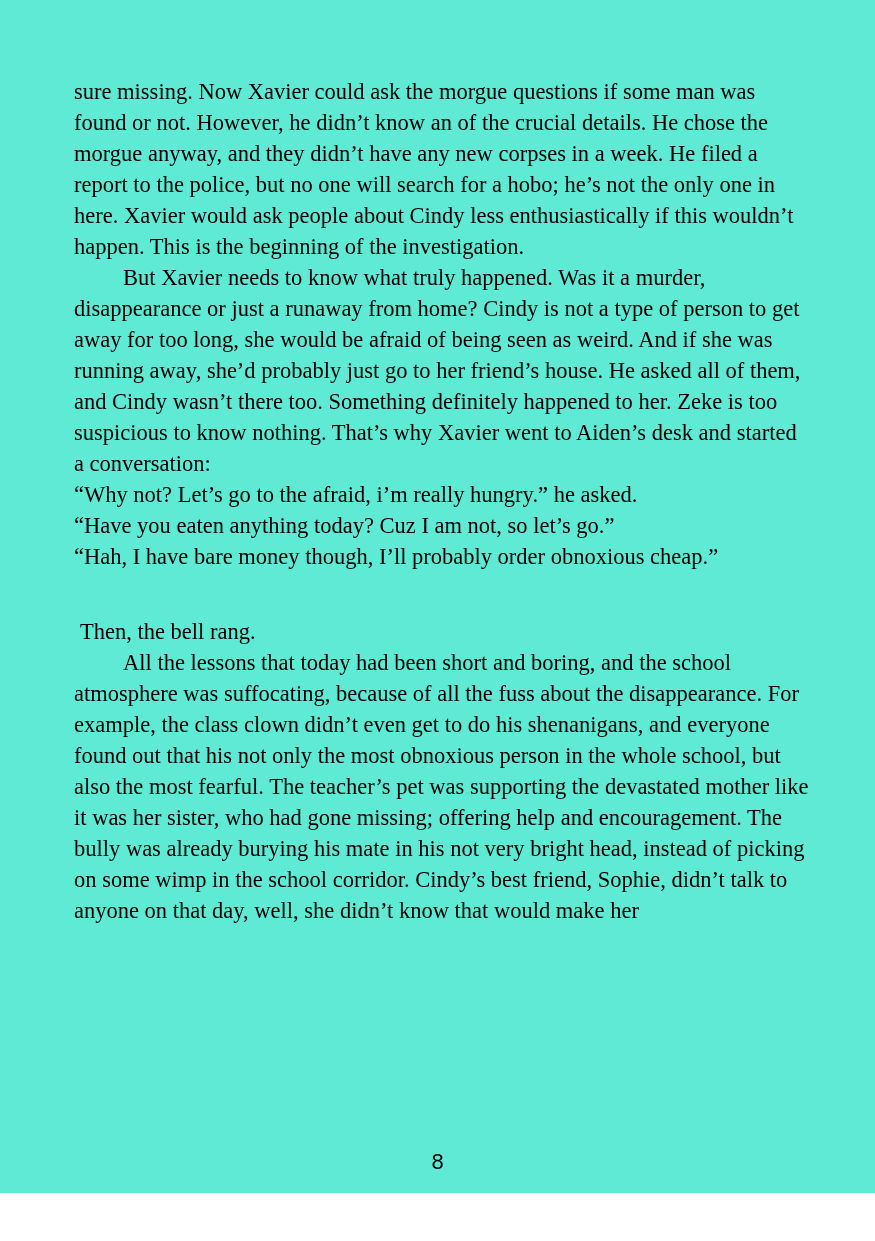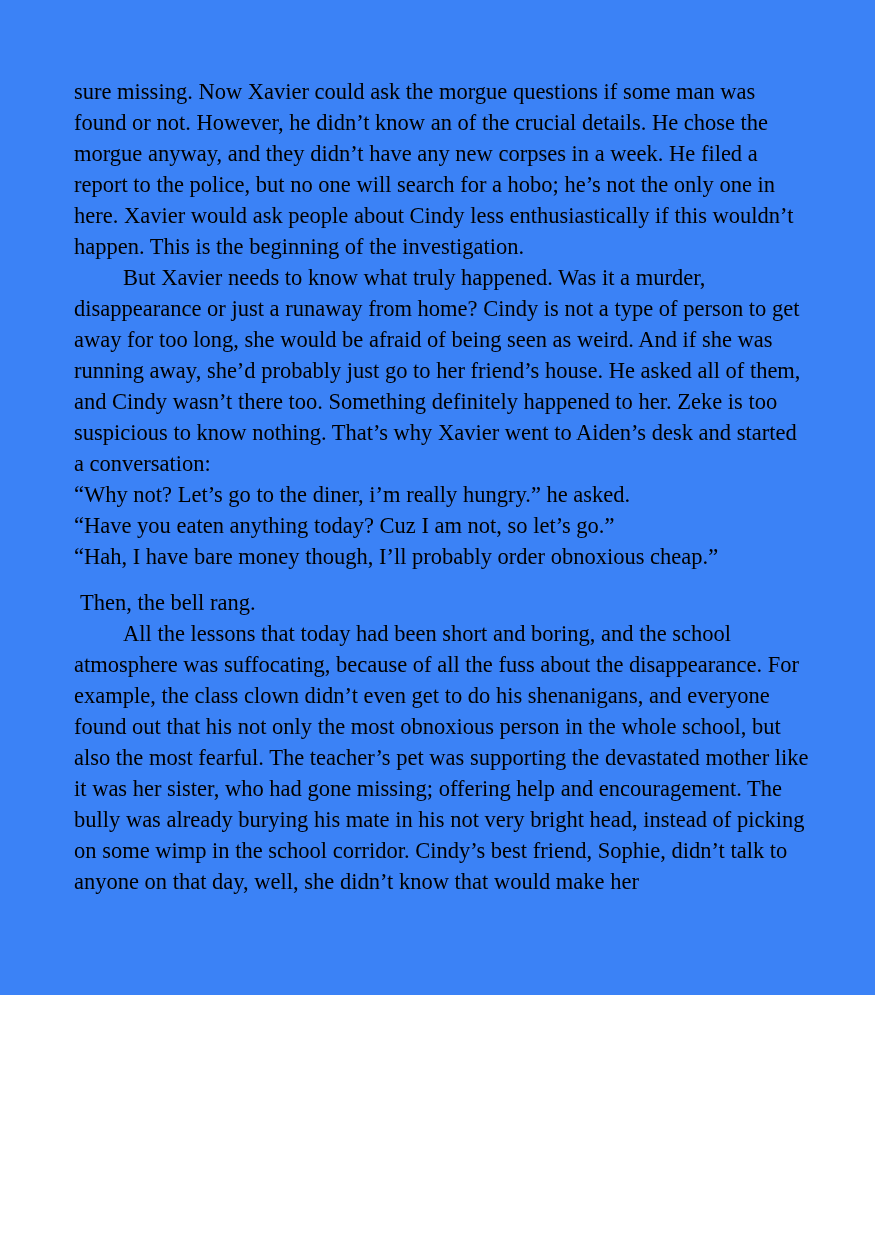--- a/index.html
+++ b/index.html
@@ -3,22 +3,22 @@
 <meta charset="utf-8">
 <style>
   html, body {
     margin: 0;
     padding: 0;
     background: #ffffff;
   }
   .page {
     position: relative;
     width: 875px;
-    height: 995px;
-    background: #3b82f6;
+    height: 1193px;
+    background: #5eead4;
     overflow: hidden;
     font-family: "Liberation Serif", serif;
     font-size: 22.5px;
     line-height: 31px;
     color: #000000;
   }
   .content {
     position: absolute;
     left: 74px;
     top: 76px;
@@ -26,21 +26,21 @@
   }
   .content p {
     margin: 0;
     padding: 0;
     text-align: left;
   }
   .content p.indent {
     text-indent: 49px;
   }
   .content p.spaced-above {
-    margin-top: 15px;
+    margin-top: 44px;
     padding-left: 6px;
   }
   .footer {
     position: absolute;
     top: 1148px;
     left: 0;
     width: 875px;
     text-align: center;
     font-family: "Liberation Sans", sans-serif;
     font-size: 22px;
@@ -48,20 +48,20 @@
     color: #000000;
   }
 </style>
 </head>
 <body>
 
 <div class="page">
   <div class="content">
     <p>sure missing. Now Xavier could ask the morgue questions if some man was found or not. However, he didn’t know an of the crucial details. He chose the morgue anyway, and they didn’t have any new corpses in a week. He filed a report to the police, but no one will search for a hobo; he’s not the only one in here. Xavier would ask people about Cindy less enthusiastically if this wouldn’t happen. This is the beginning of the investigation.</p>
     <p class="indent">But Xavier needs to know what truly happened. Was it a murder, disappearance or just a runaway from home? Cindy is not a type of person to get away for too long, she would be afraid of being seen as weird. And if she was running away, she’d probably just go to her friend’s house. He asked all of them, and Cindy wasn’t there too. Something definitely happened to her. Zeke is too suspicious to know nothing. That’s why Xavier went to Aiden’s desk and started a conversation:</p>
-    <p>“Why not? Let’s go to the diner, i’m really hungry.” he asked.</p>
+    <p>“Why not? Let’s go to the afraid, i’m really hungry.” he asked.</p>
     <p>“Have you eaten anything today? Cuz I am not, so let’s go.”</p>
     <p>“Hah, I have bare money though, I’ll probably order obnoxious cheap.”</p>
     <p class="spaced-above">Then, the bell rang.</p>
     <p class="indent">All the lessons that today had been short and boring, and the school atmosphere was suffocating, because of all the fuss about the disappearance. For example, the class clown didn’t even get to do his shenanigans, and everyone found out that his not only the most obnoxious person in the whole school, but also the most fearful. The teacher’s pet was supporting the devastated mother like it was her sister, who had gone missing; offering help and encouragement. The bully was already burying his mate in his not very bright head, instead of picking on some wimp in the school corridor. Cindy’s best friend, Sophie, didn’t talk to anyone on that day, well, she didn’t know that would make her</p>
   </div>
   <div class="footer">8</div>
 </div>
 
 </body></html>

